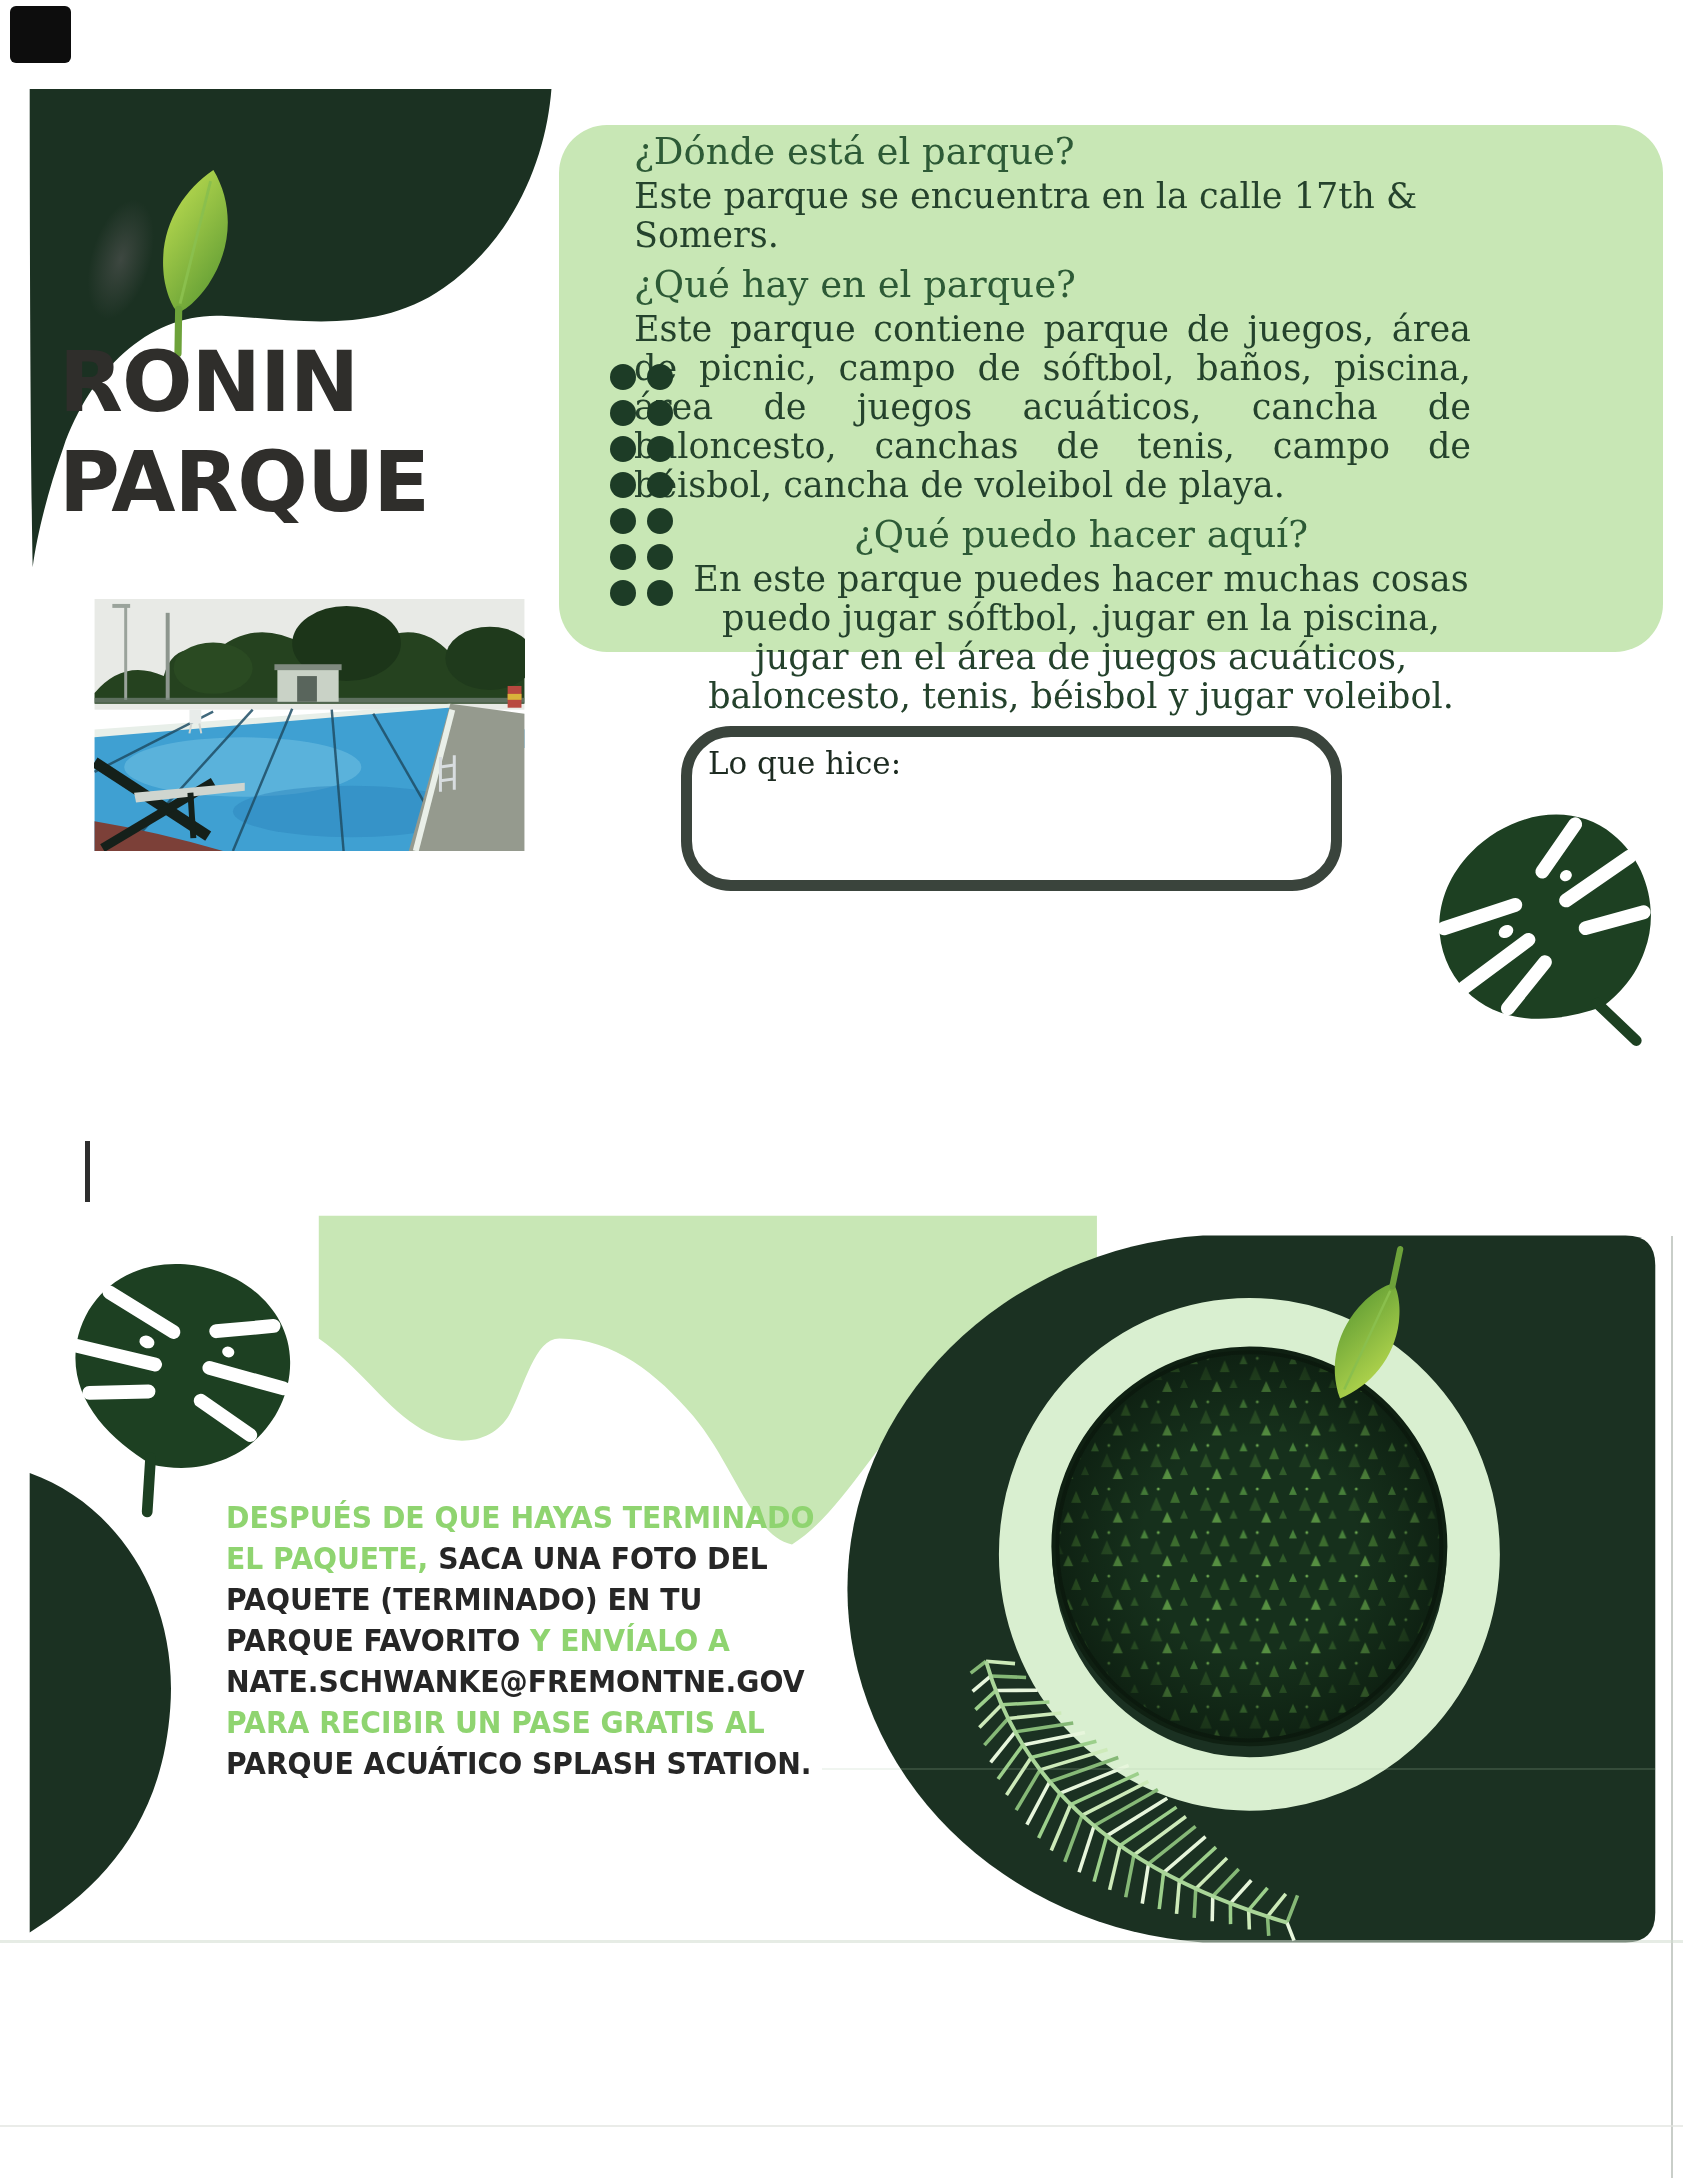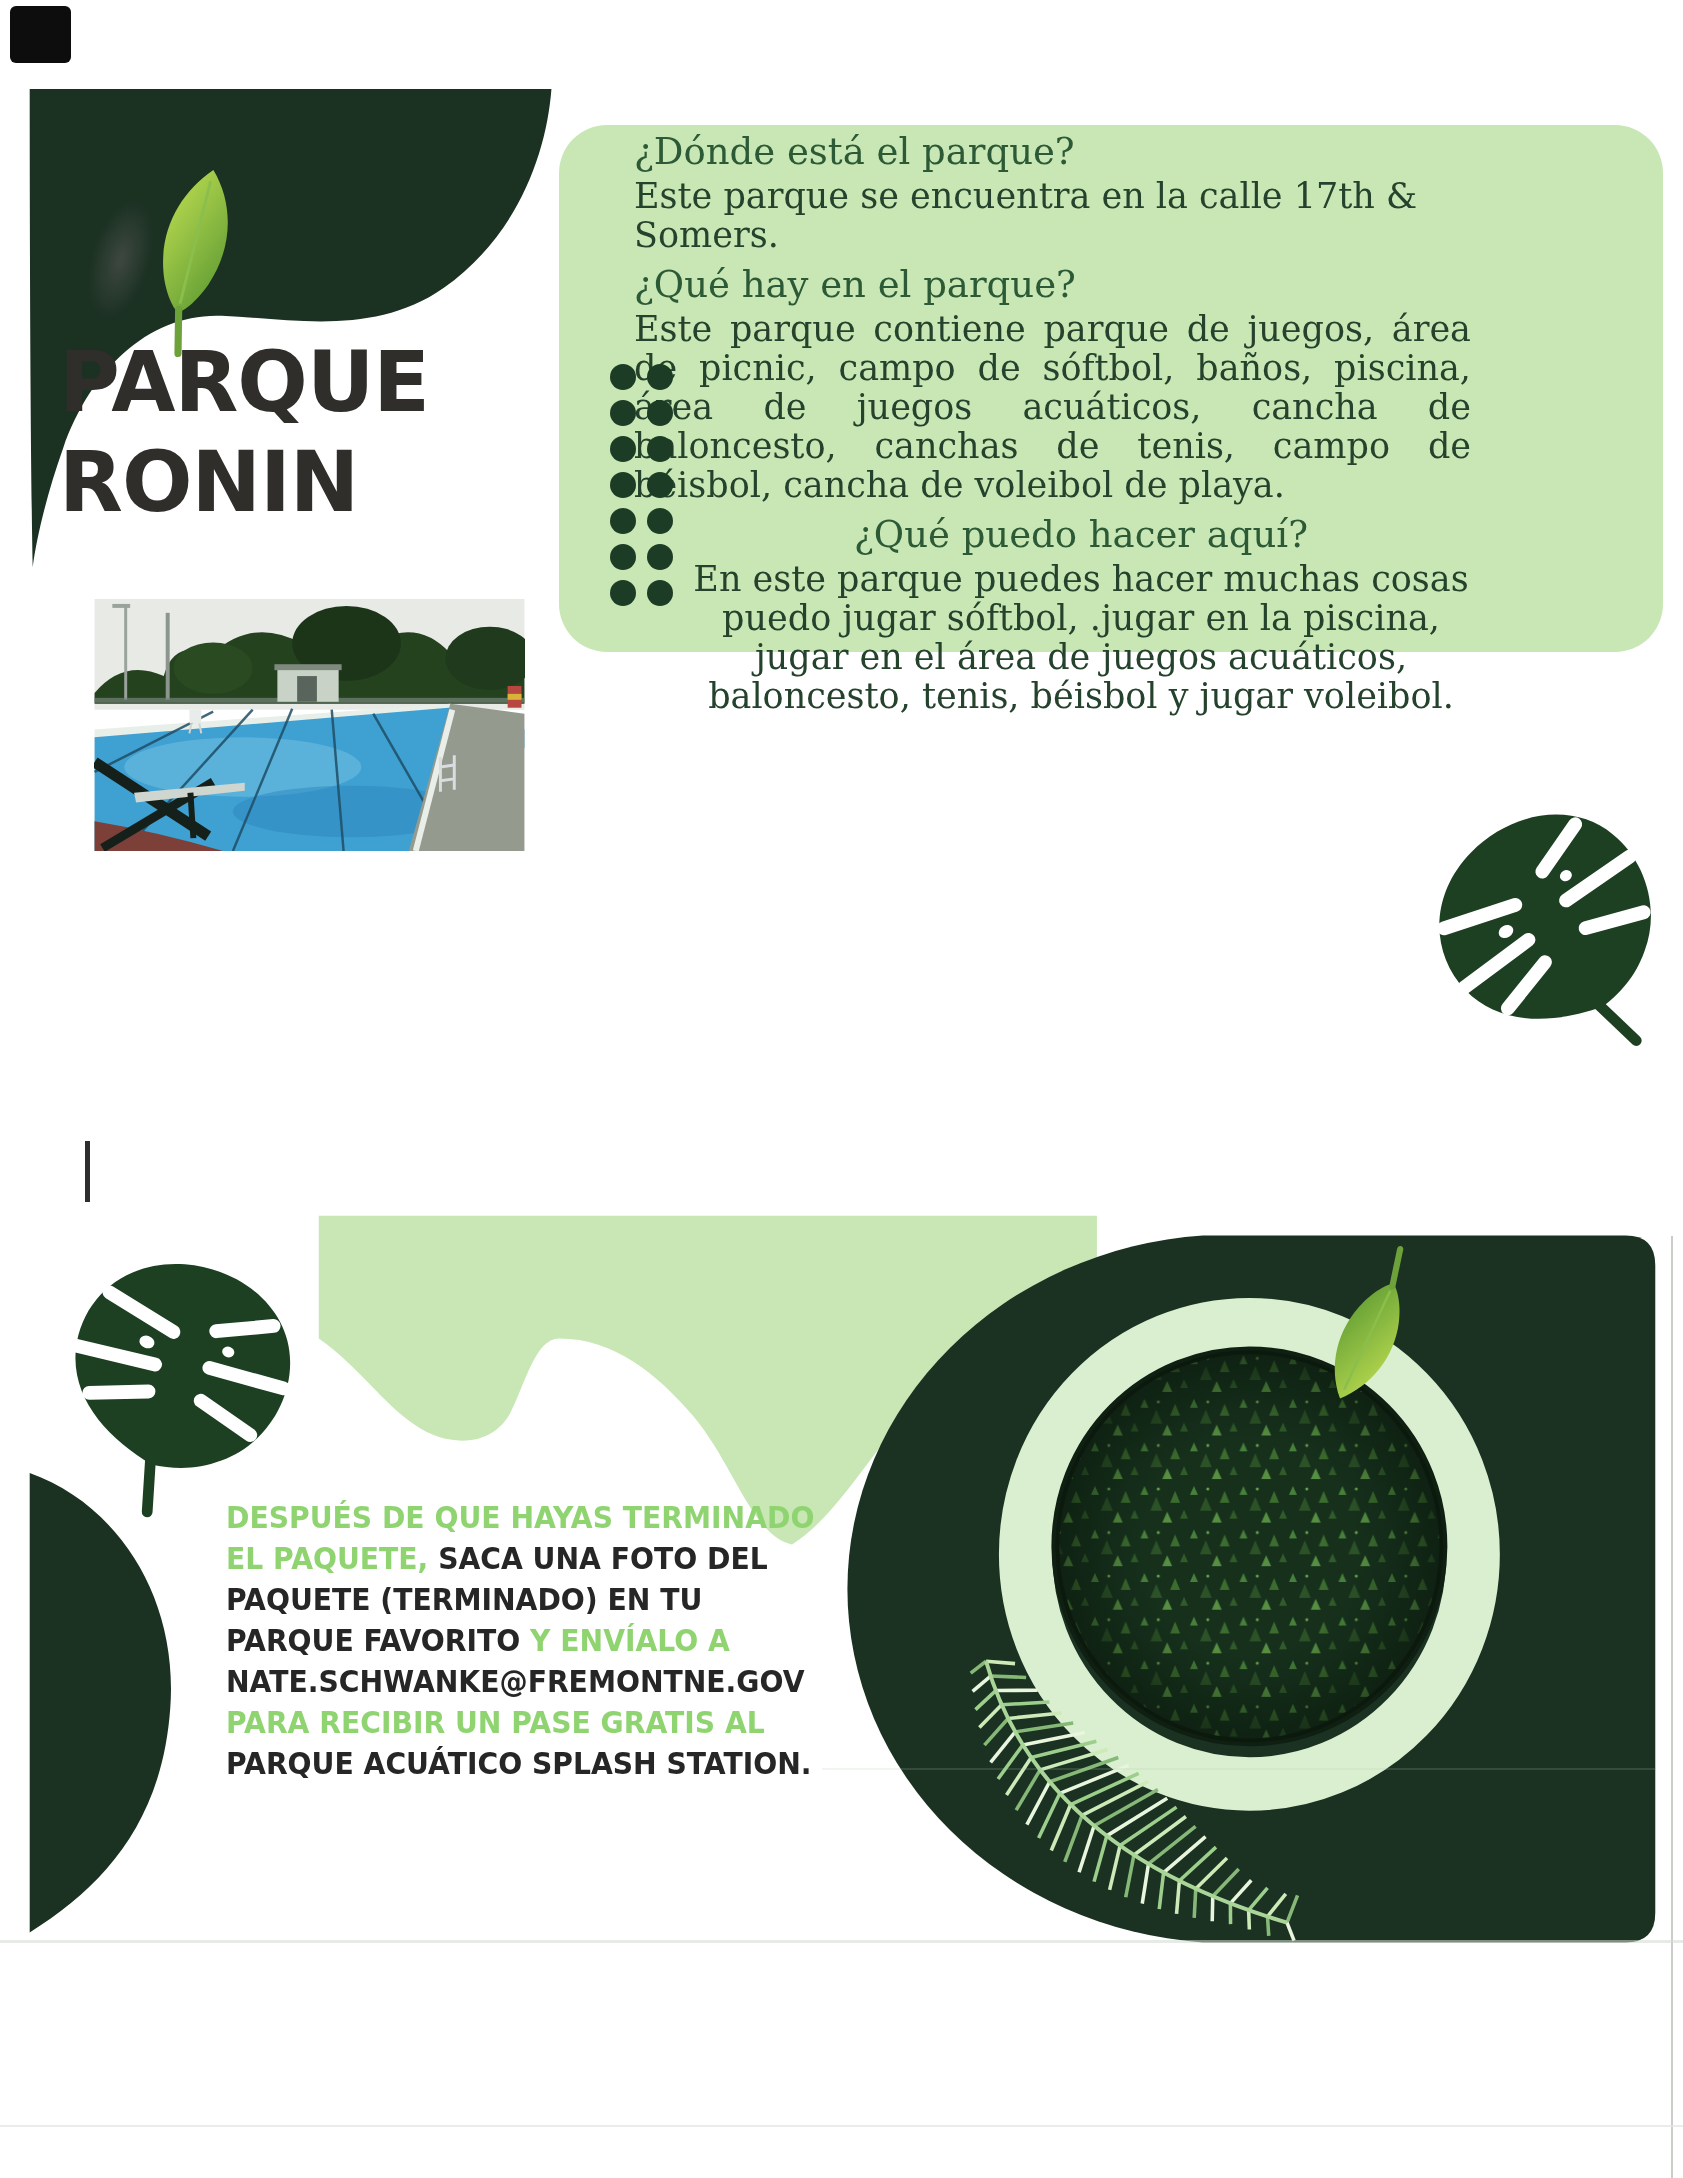--- a/index.html
+++ b/index.html
@@ -168,22 +168,22 @@
   </svg>
 
   <div class="artifact corner-mark"></div>
   <div class="artifact tick"></div>
   <div class="artifact scan-v"></div>
   <div class="artifact scan-h1"></div>
   <div class="artifact scan-h2"></div>
   <div class="artifact scan-blob"></div>
 
   <div class="title">
+    <div>RONIN</div>
     <div>PARQUE</div>
-    <div>RONIN</div>
   </div>
 
   <div class="panel"></div>
   <div class="panel-content">
     <div class="q">¿Dónde está el parque?</div>
     <p class="a">Este parque se encuentra en la calle 17th  &amp; Somers.</p>
     <div class="q">¿Qué hay en el parque?</div>
     <p class="a just">Este parque contiene  parque de juegos, área de picnic, campo de sóftbol, baños, piscina, área de juegos acuáticos, cancha de baloncesto, canchas de tenis, campo de béisbol, cancha de voleibol de playa.</p>
     <div class="q indent">¿Qué puedo hacer aquí?</div>
     <p class="a indent">En este parque puedes hacer muchas cosas puedo jugar sóftbol, .jugar en la piscina, jugar en el área de juegos acuáticos, baloncesto, tenis, béisbol y jugar voleibol.</p>
@@ -240,20 +240,23 @@
     <path d="M0,225 Q60,235 130,255 L0,255 Z" fill="#7c4038"></path>
     <rect x="96" y="112" width="12" height="14" fill="#e8ecea"></rect>
     <line x1="98" y1="126" x2="96" y2="136" stroke="#cfd5d2" stroke-width="2"></line>
     <line x1="106" y1="126" x2="108" y2="136" stroke="#cfd5d2" stroke-width="2"></line>
     <line x1="0" y1="165" x2="115" y2="240" stroke="#15201a" stroke-width="11"></line>
     <line x1="8" y1="252" x2="120" y2="185" stroke="#15201a" stroke-width="9"></line>
     <polygon points="40,196 152,186 152,194 42,206" fill="#cfd5cf"></polygon>
     <line x1="97" y1="196" x2="100" y2="242" stroke="#15201a" stroke-width="6"></line>
   </svg>
 
+  <div class="activity">
+    <div class="activity-label">Lo que hice:</div>
+  </div>
 
   <div class="cta" id="cta">
       <div><span class="accent">DESPUÉS DE QUE HAYAS TERMINADO</span></div>
       <div><span class="accent">EL PAQUETE, </span><span class="ink">SACA UNA FOTO DEL</span></div>
       <div><span class="ink">PAQUETE (TERMINADO) EN TU</span></div>
       <div><span class="ink">PARQUE FAVORITO </span><span class="accent">Y ENVÍALO A</span></div>
       <div><span class="ink">NATE.SCHWANKE@FREMONTNE.GOV</span></div>
       <div><span class="accent">PARA RECIBIR UN PASE GRATIS AL</span></div>
       <div><span class="ink">PARQUE ACUÁTICO SPLASH STATION.</span></div>
     </div>

